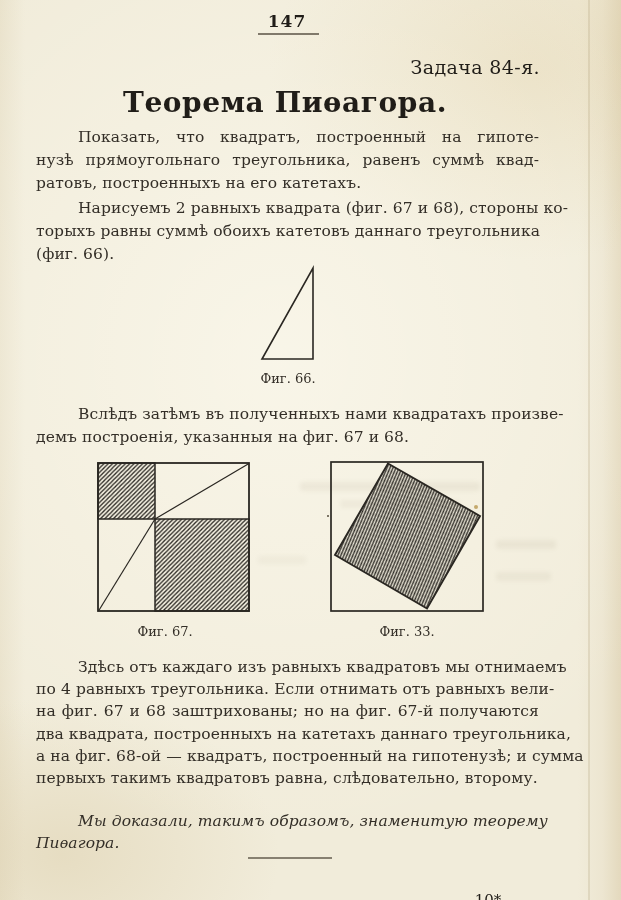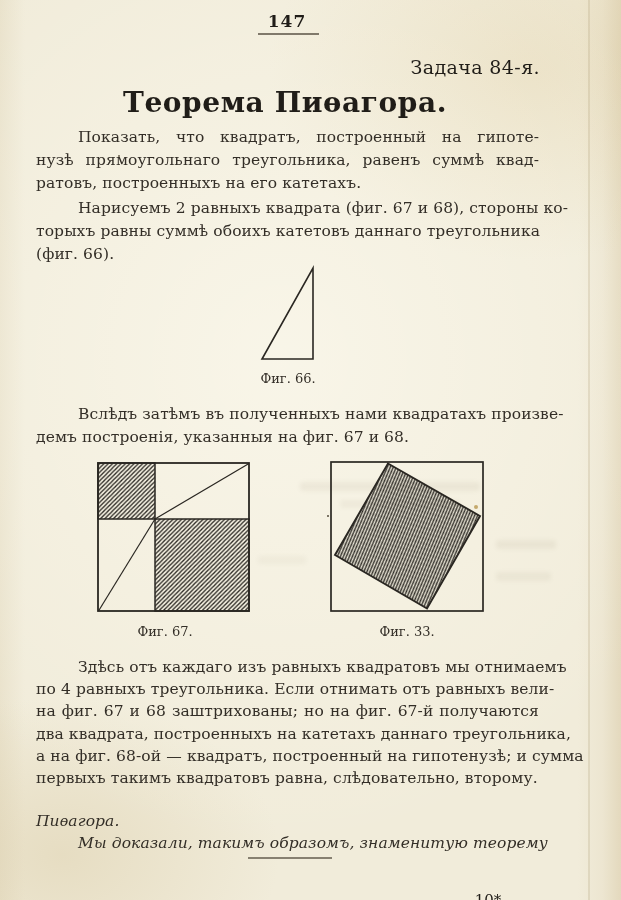--- a/index.html
+++ b/index.html
@@ -118,20 +118,20 @@
 
   <div class="para tight" style="top:656px">
       <div class="line first">Здѣсь отъ каждаго изъ равныхъ квадратовъ мы отнимаемъ</div>
       <div class="line">по 4 равныхъ треугольника. Если отнимать отъ равныхъ вели-</div>
       <div class="line">на фиг. 67 и 68 заштрихованы; но на фиг. 67-й получаются</div>
       <div class="line">два квадрата, построенныхъ на катетахъ даннаго треугольника,</div>
       <div class="line">а на фиг. 68-ой — квадратъ, построенный на гипотенузѣ; и сумма</div>
       <div class="line last">первыхъ такимъ квадратовъ равна, слѣдовательно, второму.</div>
     </div>
   <div class="para tight italic" style="top:810px">
+      <div class="line first">Мы доказали, такимъ образомъ, знаменитую теорему</div>
       <div class="line last">Пиѳагора.</div>
-      <div class="line first">Мы доказали, такимъ образомъ, знаменитую теорему</div>
     </div>
 
   <div class="rule-end"></div>
   <div class="signature">10*</div>
 
 </div>
 
 </body></html>

